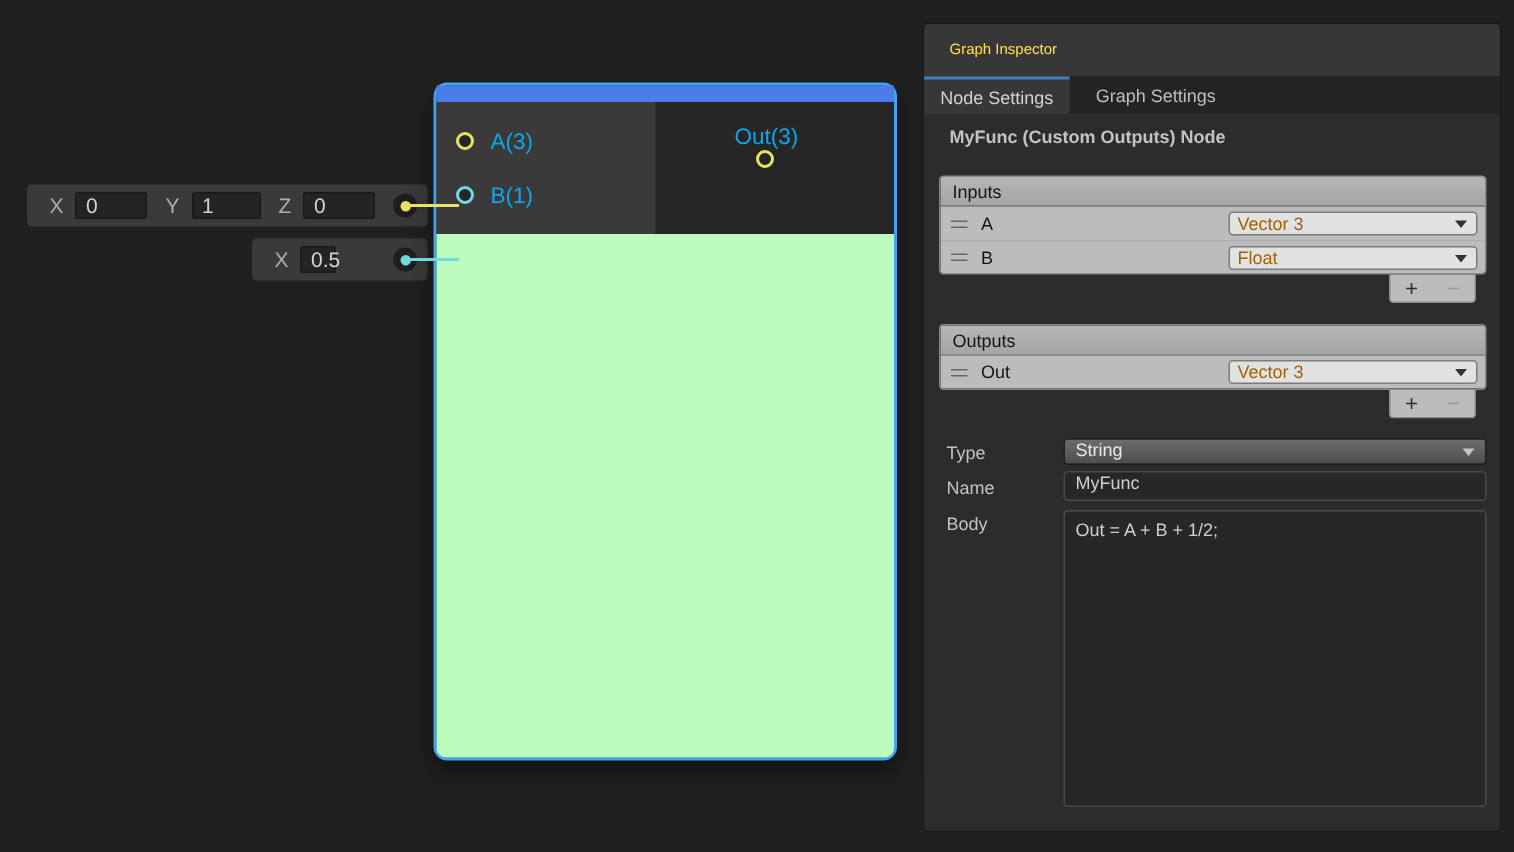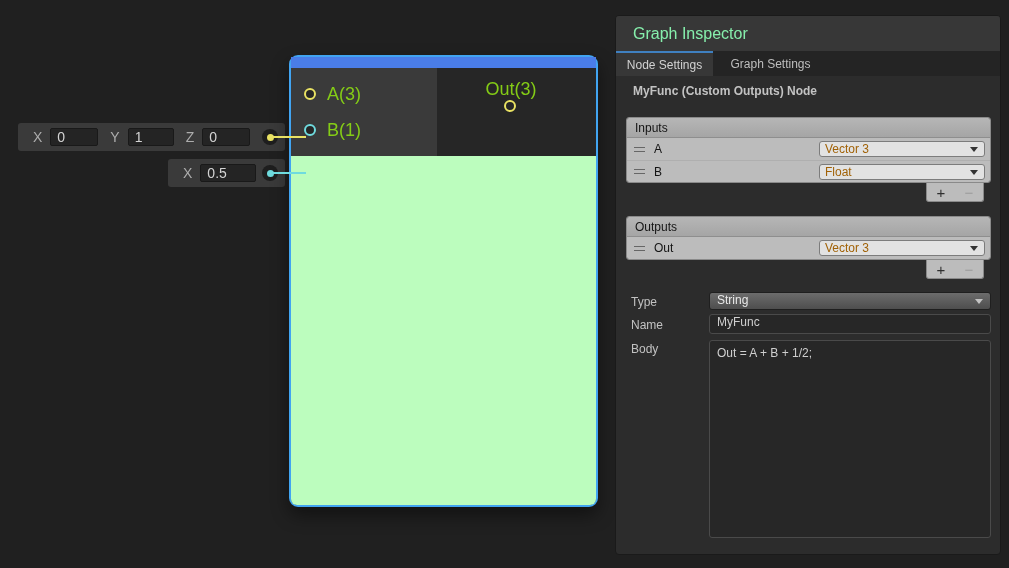--- a/index.html
+++ b/index.html
@@ -30,31 +30,31 @@
   .node-title { font-size:17px; color:#CBCBCB; letter-spacing:0.3px; }
   .node-colorbar { height:11px; background:#4A7DE8; }
   .node-ports { height:88px; display:flex; }
   .ports-left { width:146px; background:#3A3A3A; padding-top:8px; }
   .ports-right { flex:1; background:#262626; padding-top:8px; }
   .port-row { height:36px; display:flex; align-items:center; }
   .port-row.out { justify-content:flex-end;flex-direction:column; }
   .port-ring { width:12px; height:12px; border-radius:50%; border:2px solid #E9E263; background:#262626; flex:0 0 auto; }
   .ports-left .port-ring { margin-left:13px; }
   .ports-right .port-ring { margin-right:13px; }
-  .port-label { font-size:18px; color:#84cc16; }
+  .port-label { font-size:15px; color:#0ea5e9; }
   .ports-left .port-label { margin-left:11px; }
   .ports-right .port-label { margin-right:11px; }
   .node-preview { flex:1; background:#BCFDBE; border-radius:0 0 6px 6px; }
 
   
   .panel { position:absolute; left:615px; top:15px; width:386px; height:540px;
     background:#2C2C2C; border:1px solid #1A1A1A; border-radius:4px; }
   .panel-titlebar { position:absolute; left:0; top:0; right:0; height:35px; background:#373737;
     border-radius:3px 3px 0 0; display:flex; align-items:center; padding-left:17px; }
-  .panel-title { font-size:16px; color:#86efac; }
+  .panel-title { font-size:10px; color:#fde047; }
   .tabrow { position:absolute; left:0; top:35px; right:0; height:25px; background:#242424; display:flex; }
   .tab { height:25px; display:flex; align-items:center; justify-content:center;
     font-size:12px; color:#BEBEBE; }
   .tab.active { width:97px; background:#373737; border-top:2px solid #3F80C0; color:#D2D2D2; }
   .tab.inactive { width:115px; }
   .panel-heading { position:absolute; left:17px; top:62px; height:26px; line-height:26px;
     font-size:12px; font-weight:bold; color:#C3C3C3; }
 
   
   .rlist { position:absolute; left:10px; width:365px; }
@@ -106,21 +106,21 @@
     <div class="fld" style="width:48px; margin-left:8px;">
         <span>0</span>
       </div>
     <div class="dot-wrap">
       <div class="dot" style="background: rgb(233, 226, 99);"></div>
     </div>
   </div>
 
   <div class="inline-widget" style="left:168px; top:159px; width:117px;">
     <span class="fld-label">X</span>
-    <div class="fld" style="width:56px; margin-left:8px;">
+    <div class="fld" style="width:24px; margin-left:8px;">
         <span>0.5</span>
       </div>
     <div class="dot-wrap">
       <div class="dot" style="background: rgb(111, 219, 222);"></div>
     </div>
   </div>
 
   <div class="node" style="border-color: rgb(65, 164, 241);">
     <div class="node-colorbar" style="background: rgb(74, 125, 232);"></div>
     <div class="node-ports">

